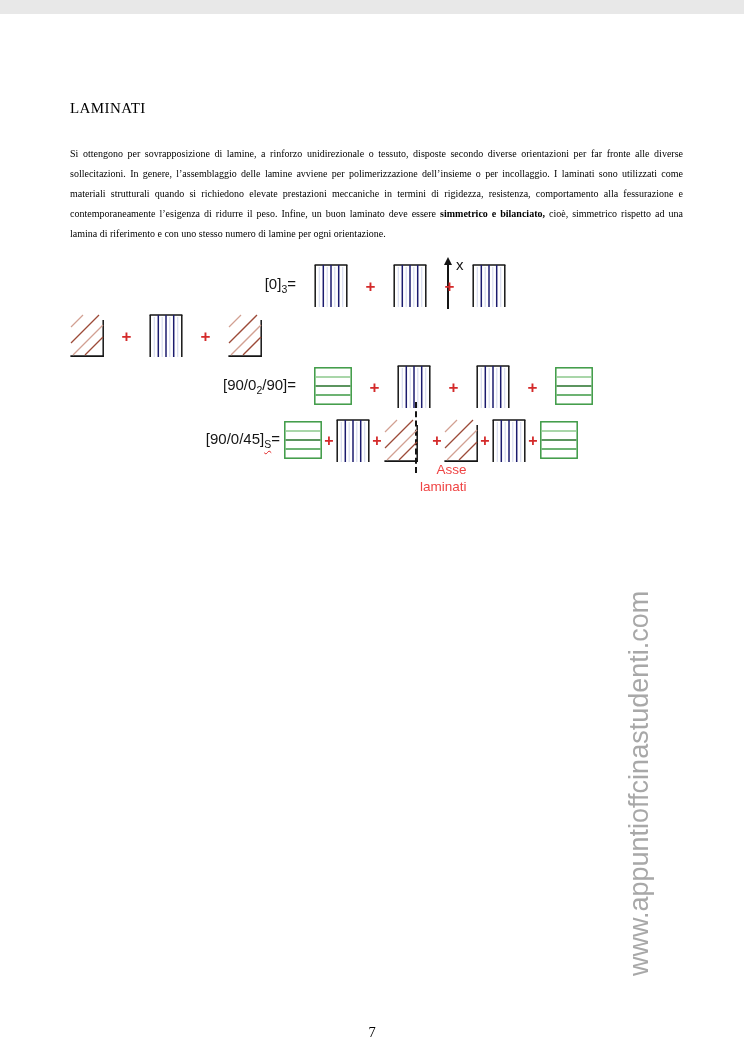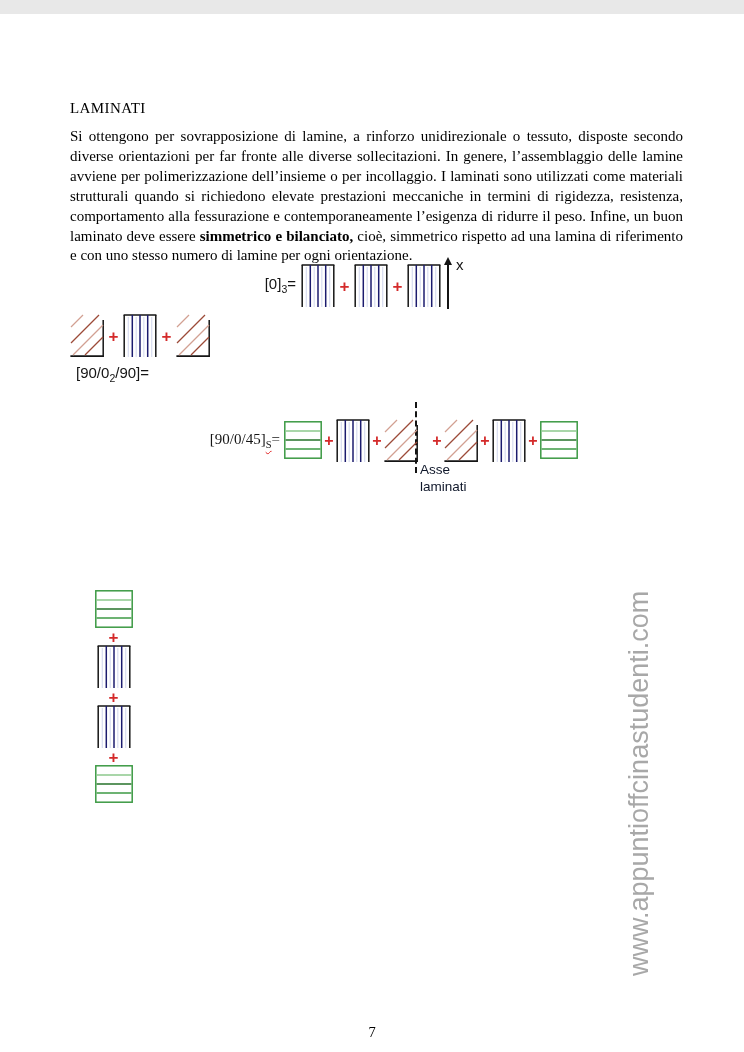--- a/index.html
+++ b/index.html
@@ -8,40 +8,40 @@
     background:#ffffff; overflow:hidden; color:#000;
     font-family:"Liberation Serif", serif;
   }
 
   .title {
     position:absolute; left:70px; top:86px;
     font-size:15px; letter-spacing:0.4px;
   }
 
   .body-text {
-    position:absolute; left:70px; top:98px; width:613px;
-    font-size:15px; line-height:19.9px; text-align:justify;
+    position:absolute; left:70px; top:120px; width:613px;
+    font-size:10px; line-height:19.9px; text-align:justify;
   }
 
   
   .diagram-row {
     position:absolute; display:flex; align-items:center;
-    height:44px; column-gap:3px;
+    height:44px; column-gap:16px;
   }
   .row-1 { left:70px; top:249px; }
   .row-2 { left:70px; top:299px; }
-  .row-3 { left:76px; top:350px;flex-direction:column; }
+  .row-3 { left:70px; top:350px; }
   .row-4 { left:70px; top:404px; column-gap:2px; }
 
   .row-label {
     flex:0 0 226px; text-align:right; padding-right:2px;
     font-family:"Liberation Sans", sans-serif; font-size:15px; color:#151515;
     white-space:nowrap;
   }
-  .row-4 .row-label { flex-basis:210px;font-family:Liberation Serif, serif; }
+  .row-4 .row-label { flex-basis:210px; }
   .row-label sub { font-size:10.5px; }
   .sub-marked {
     text-decoration-line:underline; text-decoration-style:wavy;
     text-decoration-color:#e02020; text-decoration-thickness:1px;
     text-underline-offset:2px;
   }
 
   .plus {
     font-family:"Liberation Sans", sans-serif; font-weight:bold;
     font-size:17px; width:13px; text-align:center; line-height:1;
@@ -94,21 +94,21 @@
 <div class="page">
 
   <div class="title">LAMINATI</div>
 
   <p class="body-text"><span>Si ottengono per sovrapposizione di lamine, a rinforzo unidirezionale o tessuto, disposte secondo diverse orientazioni per far fronte alle diverse sollecitazioni. In genere, l’assemblaggio delle lamine avviene per polimerizzazione dell’insieme o per incollaggio. I laminati sono utilizzati come materiali strutturali quando si richiedono elevate prestazioni meccaniche in termini di rigidezza, resistenza, comportamento alla fessurazione e contemporaneamente l’esigenza di ridurre il peso. Infine, un buon laminato deve essere </span><b>simmetrico e bilanciato,</b><span> cioè, simmetrico rispetto ad una lamina di riferimento e con uno stesso numero di lamine per ogni orientazione.</span></p>
 
   <div id="diagram-host">
     <div class="axis-line"></div>
     <div class="axis-label">x</div>
     <div class="sym-line"></div>
-    <div class="sym-label" style="color: #0f172a;">
+    <div class="sym-label" style="color: #ef4444; text-align: right;">
       <div>Asse</div>
       <div>laminati</div>
     </div>
   <div class="diagram-row row-1">
         <span class="row-label">[0]<sub>3</sub>=</span>
         <span class="ply"><svg width="34" height="43">
             <line x1="0.6" y1="1" x2="33.4" y2="1" stroke="#151515" stroke-width="1.7"></line>
             <line x1="1.2" y1="1" x2="1.2" y2="43" stroke="#151515" stroke-width="1.5"></line>
             <line x1="32.8" y1="1" x2="32.8" y2="43" stroke="#151515" stroke-width="1.5"></line>
             <line x1="5.3" y1="3" x2="5.3" y2="43" stroke="#d7dcf0" stroke-width="1.2"></line>

